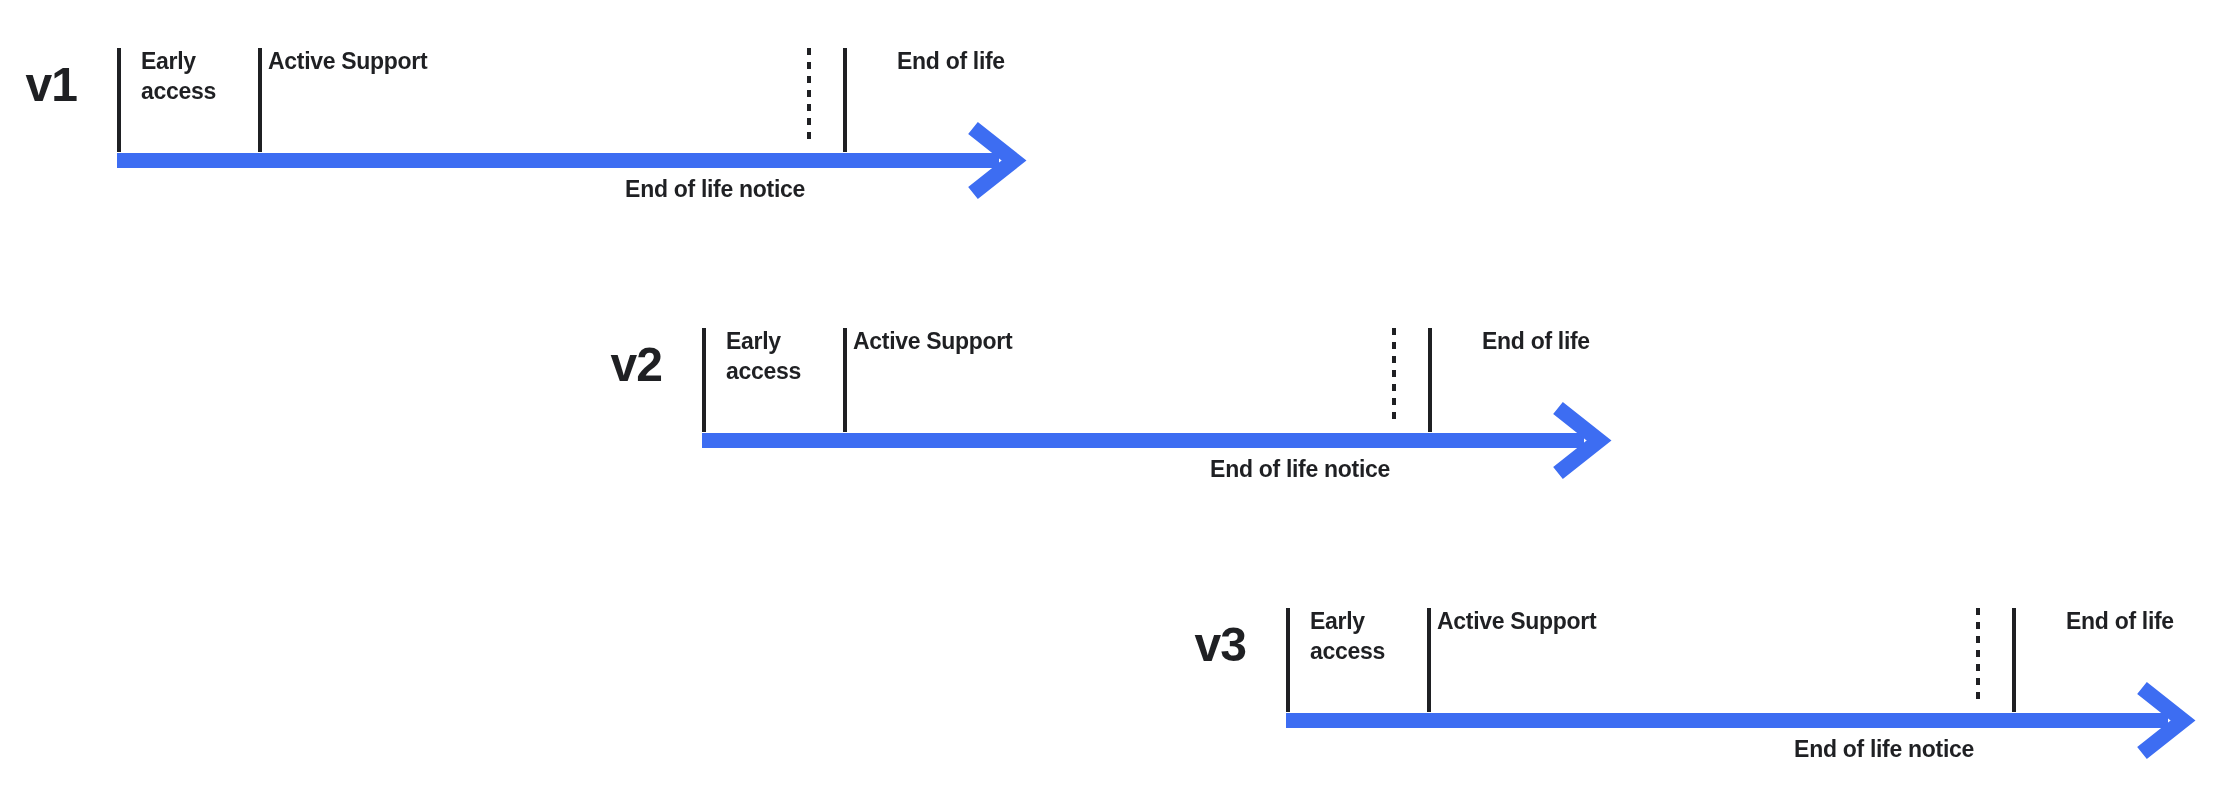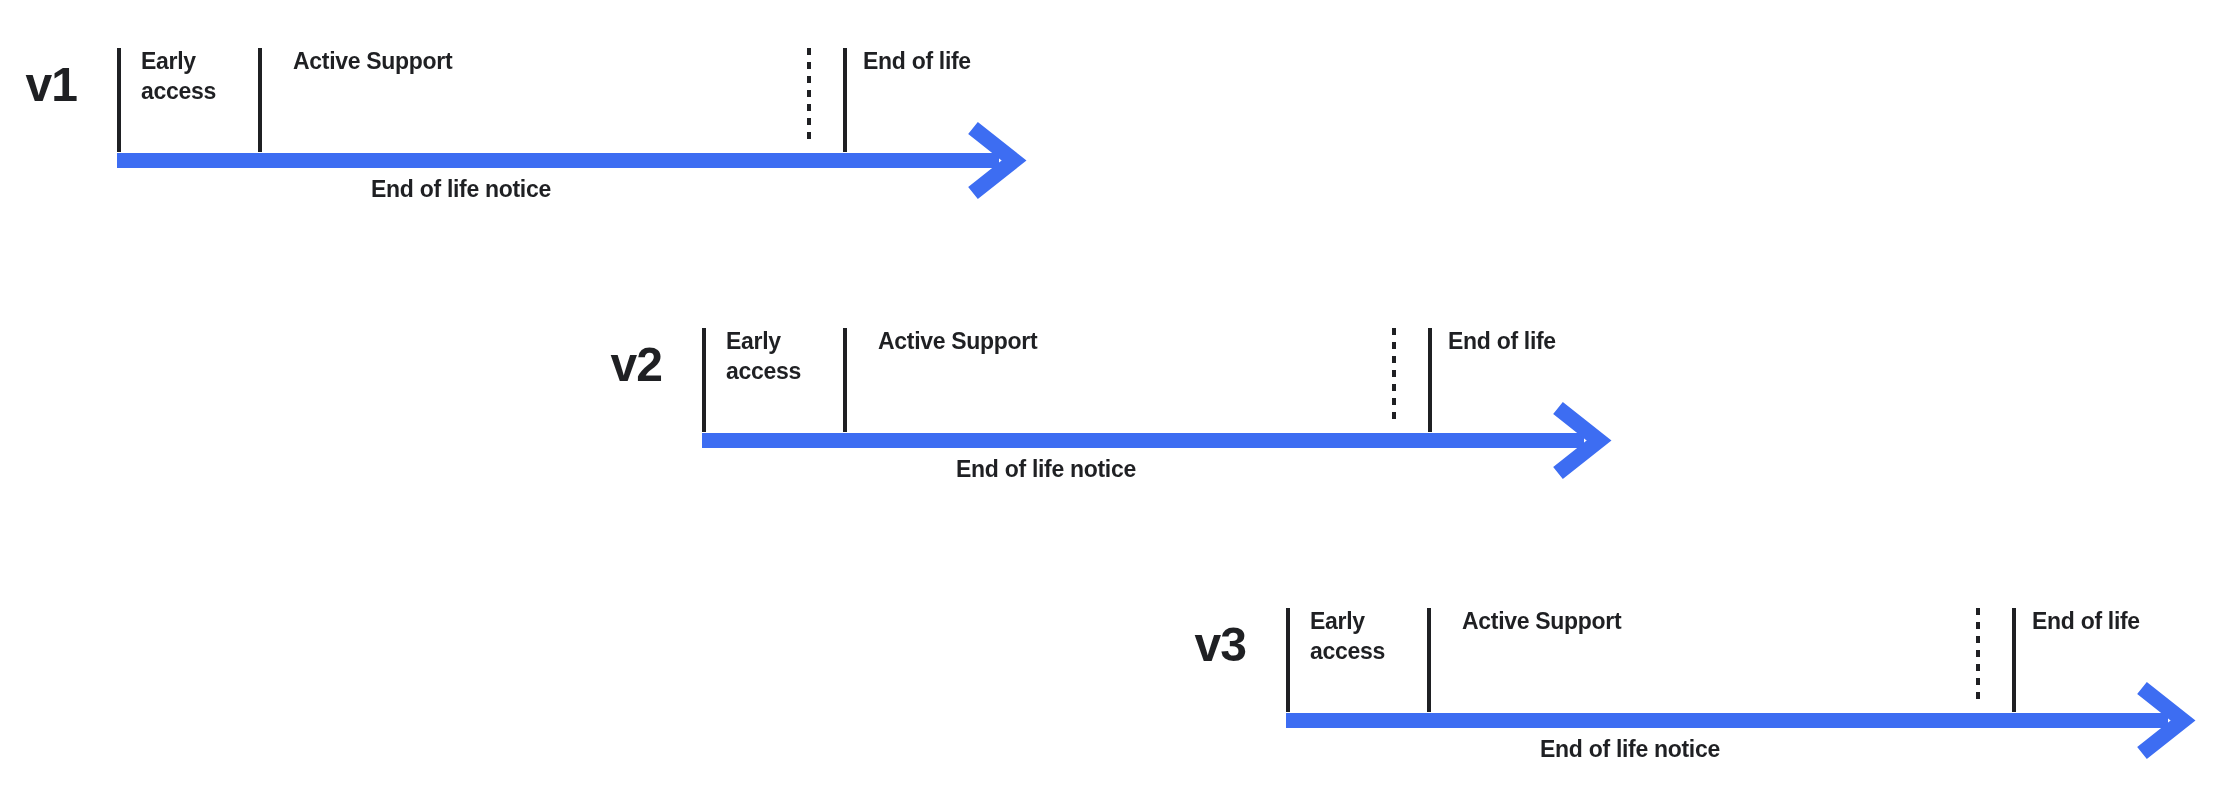--- a/index.html
+++ b/index.html
@@ -58,23 +58,23 @@
   }
 
   .label {
     position: absolute;
     font-size: 23px;
     line-height: 30px;
     font-weight: 700;
     letter-spacing: -0.3px;
   }
   .label.early  { left: 24px;  top: -2px; width: 118px; }
-  .label.active { left: 176px; top: -2px; white-space: nowrap; }
-  .label.eol    { left: 746px; top: -2px; white-space: nowrap; }
-  .label.notice { left: 0; top: 126px; width: 688px; text-align: center; }
+  .label.active { left: 151px; top: -2px; white-space: nowrap; }
+  .label.eol    { left: 780px; top: -2px; white-space: nowrap; }
+  .label.notice { left: 0; top: 126px; width: 688px; text-align: right; }
 
   svg.arrow { position: absolute; left: 0; top: 0; display: block; }
   svg.arrow rect { fill: var(--accent, #3d6df2); }
   svg.arrow polyline {
     fill: none;
     stroke: var(--accent, #3d6df2);
     stroke-width: 15.5;
     stroke-linecap: butt;
     stroke-linejoin: miter;
   }

